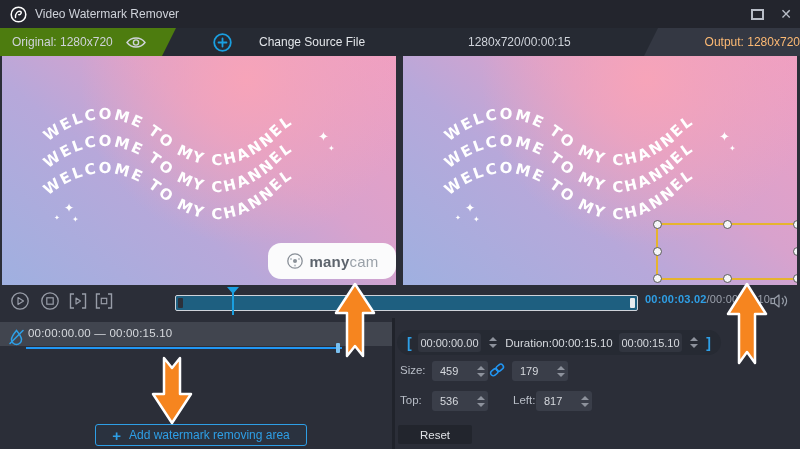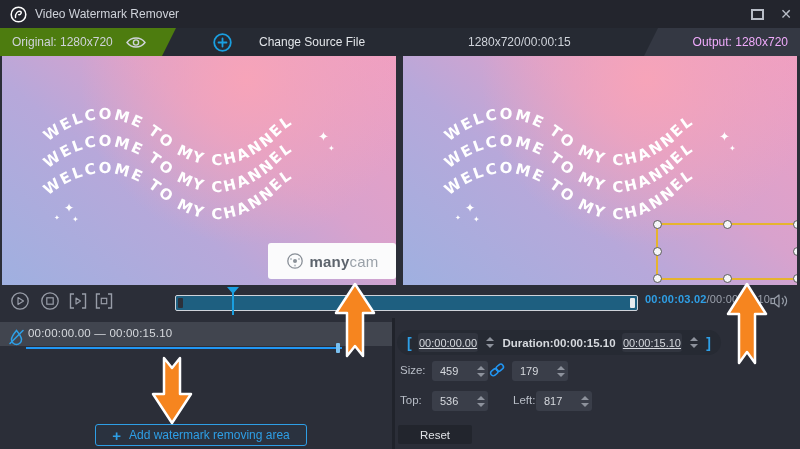--- a/index.html
+++ b/index.html
@@ -17,37 +17,37 @@
   
   .toolbar { position:absolute; left:0; top:28px; width:800px; height:28px; background:#262a33; }
   .tab-left { position:absolute; left:0; top:0; width:176px; height:28px; background:#4d7c0f;
               clip-path:polygon(0 0,100% 0,calc(100% - 14px) 100%,0 100%);
               display:flex; align-items:center; }
   .tab-left span { font-size:12px; color:#cfd3da; margin-left:12px; }
   .eye-wrap { margin-left:14px; display:flex; align-items:center; }
   .tab-right { position:absolute; right:0; top:0; width:156px; height:28px; background:#343843;
                clip-path:polygon(14px 0,100% 0,100% 100%,0 100%);
                display:flex; align-items:center; justify-content:flex-end; }
-  .tab-right span { font-size:12px; color:#f0abfc; margin-right:12px; }
+  .tab-right span { font-size:12px; color:#fdba74; margin-right:0; }
   .change-src { position:absolute; left:213px; top:0; height:28px; display:flex; align-items:center; gap:27px; }
   .change-src span { font-size:12px; color:#e2e5e9; }
   .tb-file { position:absolute; left:360px; top:0; height:28px; display:flex; align-items:center; font-size:12px; color:#cfd3da; }
   .tb-res  { position:absolute; left:468px; top:0; height:28px; display:flex; align-items:center; font-size:12px; color:#cfd3da; }
 
   
   .pane { position:absolute; top:56px; height:229px; overflow:hidden;
           background:
             radial-gradient(circle at 62% 10%, rgba(248,164,184,.95) 0%, rgba(248,164,184,0) 52%),
             linear-gradient(38deg,#9fb0e0 0%,#b7a8da 38%,#d8a2cd 62%,#ef9fc2 100%); }
   .pane-left  { left:2px;  width:394px; }
   .pane-right { left:403px; width:394px; }
   .wavetext text { fill:#ffffff; font-family:"DejaVu Sans",sans-serif; font-weight:700; font-size:15px; letter-spacing:2.2px; }
   .sparkle { position:absolute; color:#ffffff; line-height:1; }
 
-  .brandmark { position:absolute; right:0; bottom:6px; width:128px; height:36px; background:#fbfbfc; border-radius:3px;
+  .brandmark { position:absolute; right:0; bottom:6px; width:128px; height:36px; background:#fbfbfc; border-radius:13px;
                display:flex; align-items:center; justify-content:center; gap:6px; }
   .brand-txt { font-size:15px; font-weight:700; color:#5d646d; letter-spacing:.2px; }
   .brand-txt i { font-style:normal; font-weight:400; color:#9aa1a9; }
 
   .selbox { position:absolute; left:253px; top:167px; width:143px; height:57px; border:2px solid #e6b42e; }
   .handle { position:absolute; width:9px; height:9px; border-radius:50%; background:#f5f6f8; border:1px solid #5a5a5a; }
 
   
   .playbar { position:absolute; left:0; top:285px; width:800px; height:33px; }
   .pb-btn { position:absolute; top:6px; width:20px; height:20px; }
@@ -75,22 +75,22 @@
   .add-btn { position:absolute; left:95px; top:424px; width:212px; height:22px; border:1px solid #2e9fe6; border-radius:3px;
              background:rgba(33,150,243,.04); display:flex; align-items:center; justify-content:center; gap:8px; }
   .add-btn .plus { color:#2e9fe6; font-size:15px; font-weight:700; line-height:1; }
   .add-btn .lbl  { color:#2e9fe6; font-size:12px; }
 
   .time-pill { position:absolute; left:397px; top:330px; width:324px; height:25px; background:#262a33; border-radius:13px;
                display:flex; align-items:center; padding:0 10px; gap:6px; }
   .bracket { color:#2e9fe6; font-size:14px; font-weight:700; }
   .tbox { height:19px; background:#31353f; border-radius:3px; display:flex; align-items:center; justify-content:center;
           font-size:11px; color:#d6d9de; }
-  .tbox.time { width:76px;text-decoration:underline; }
-  .dur-lbl { font-size:11.5px; font-weight:700; color:#d6d9de; white-space:nowrap; }
+  .tbox.time { width:76px; }
+  .dur-lbl { font-size:11.5px; font-weight:400; color:#d6d9de; white-space:nowrap; }
   .spin { display:flex; flex-direction:column; gap:3px; align-items:center; padding:0 2px; }
   .t-up { width:0; height:0; border-left:4px solid transparent; border-right:4px solid transparent; border-bottom:4px solid #8d929c; }
   .t-dn { width:0; height:0; border-left:4px solid transparent; border-right:4px solid transparent; border-top:4px solid #8d929c; }
 
   .fieldlbl { position:absolute; font-size:11.5px; color:#b9bec7; }
   .numbox { position:absolute; width:56px; height:20px; background:#3a3e49; border-radius:3px;
             display:flex; align-items:center; font-size:11px; color:#d6d9de; }
   .numbox span { flex:1; text-align:left; padding-left:8px; }
   .numbox .spin { padding-right:3px; }
   .linkicon { position:absolute; left:488px; top:362px; }

